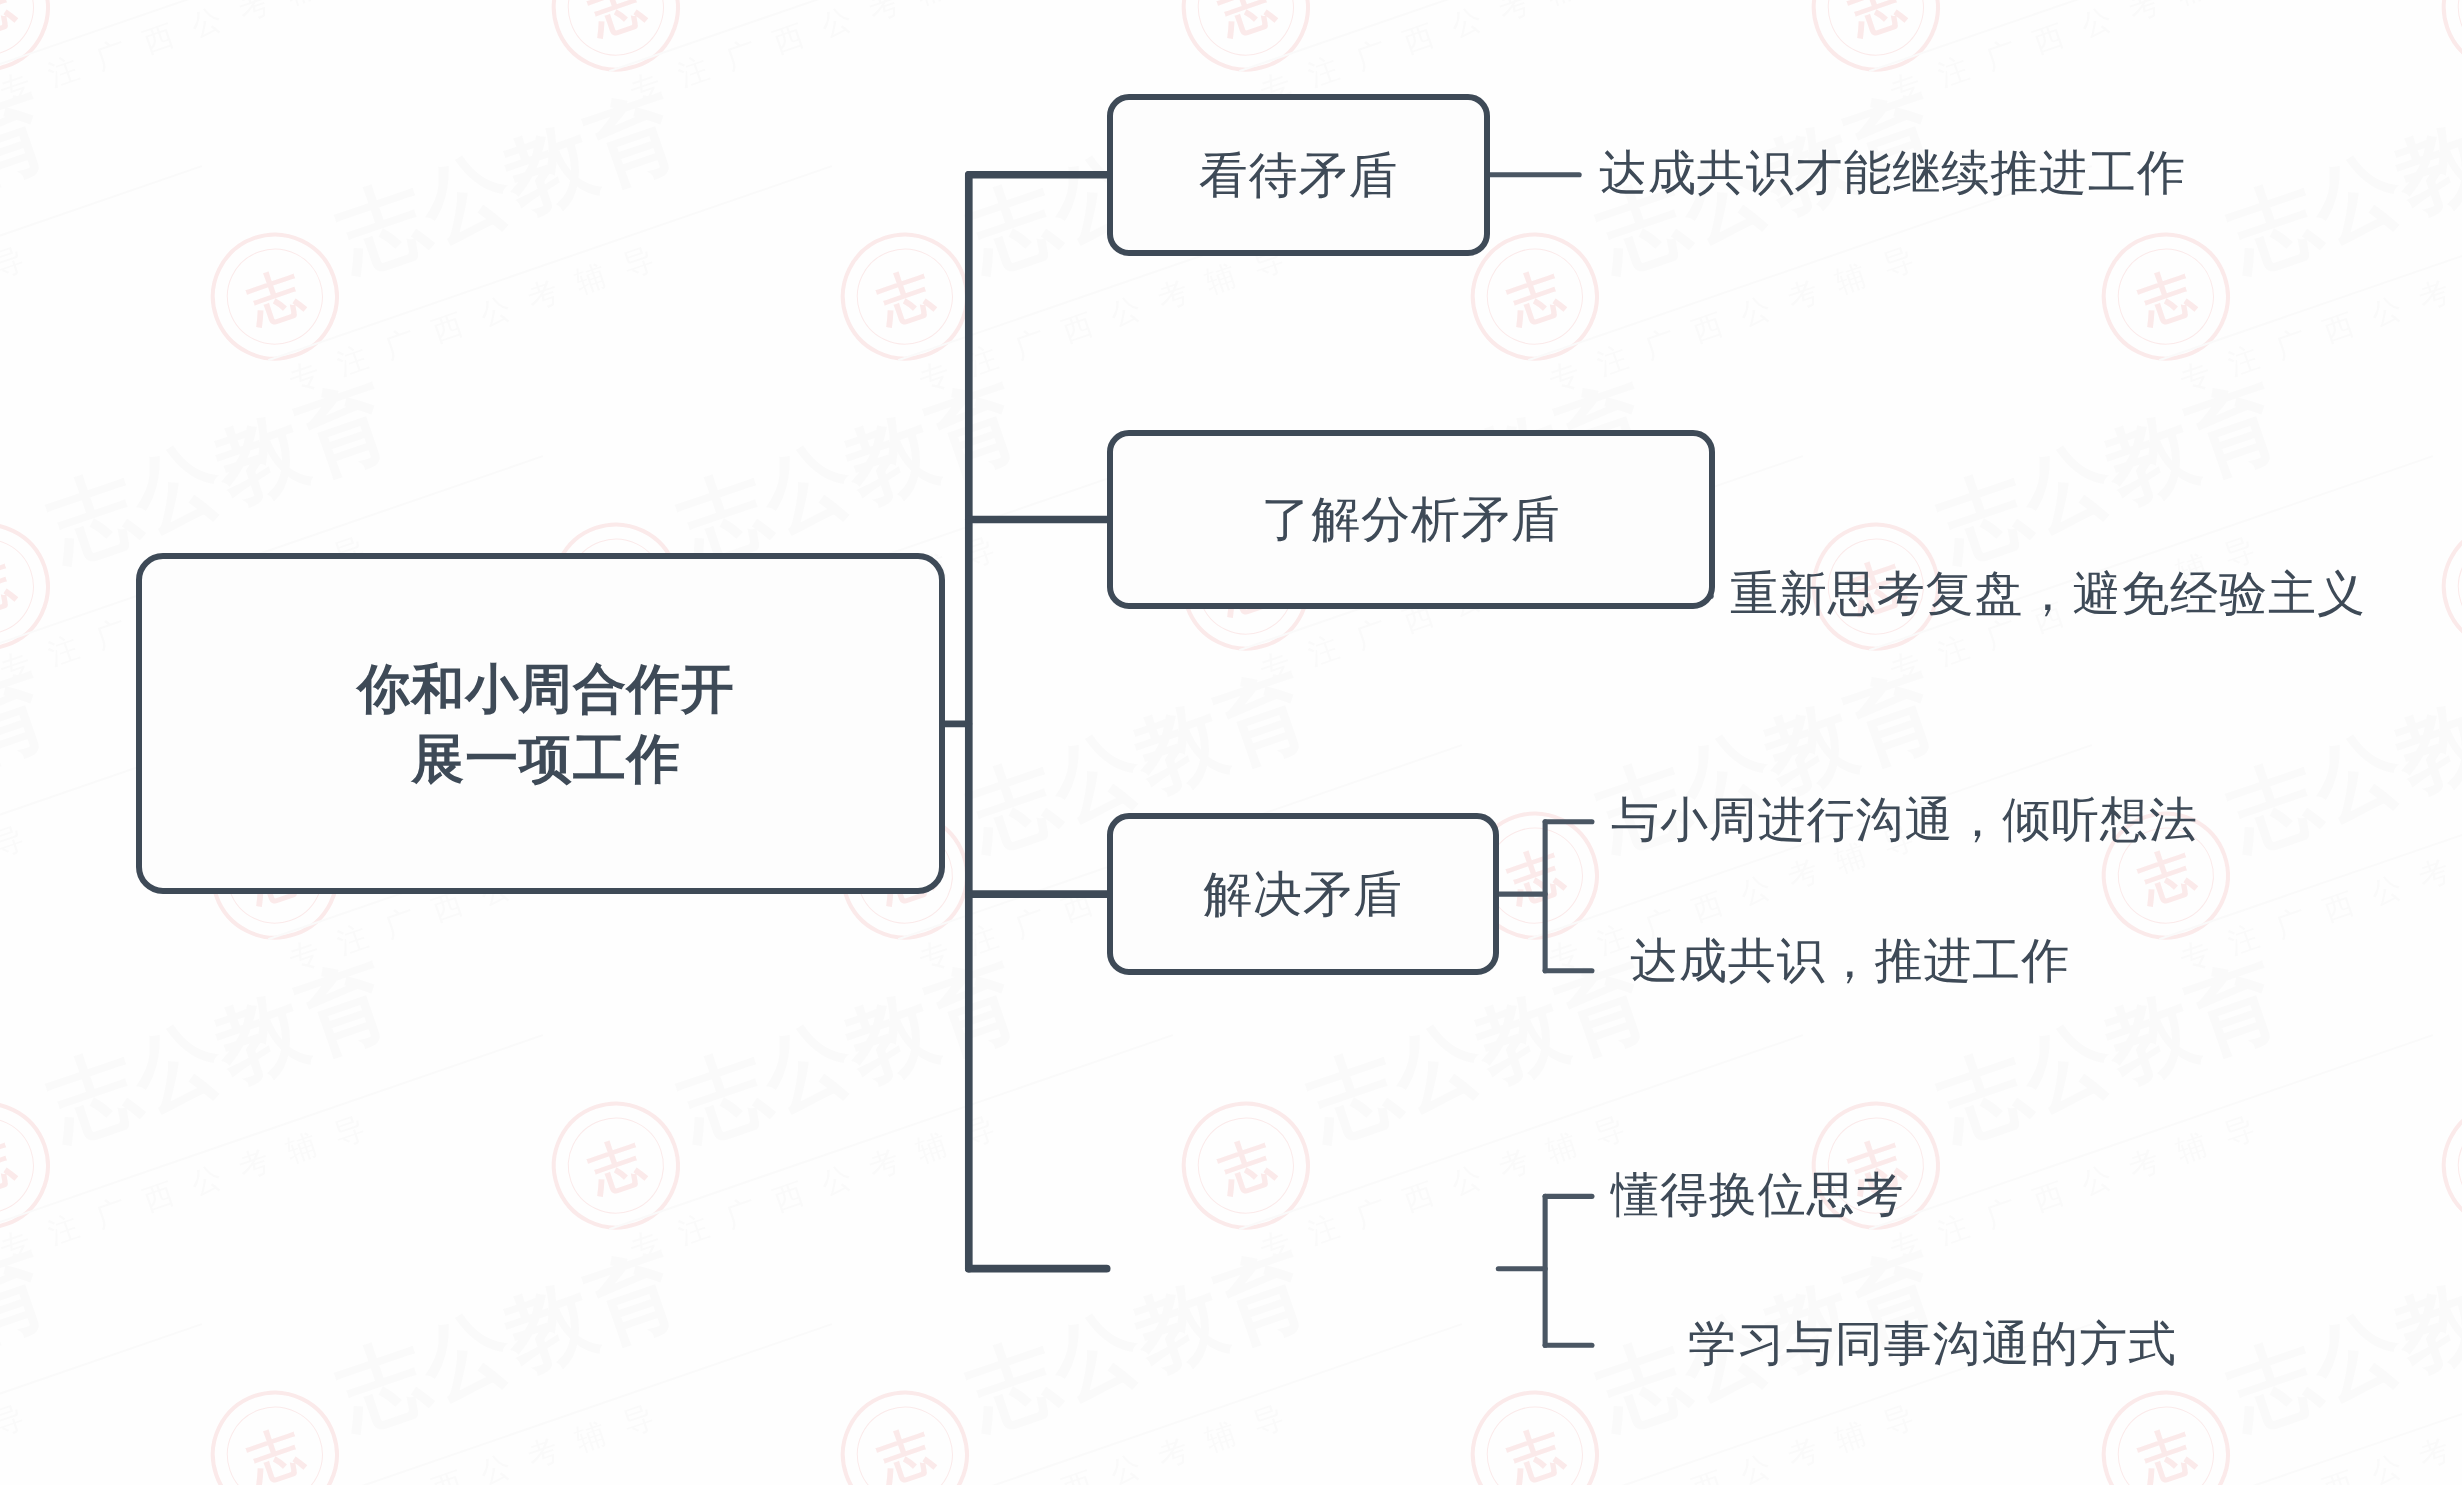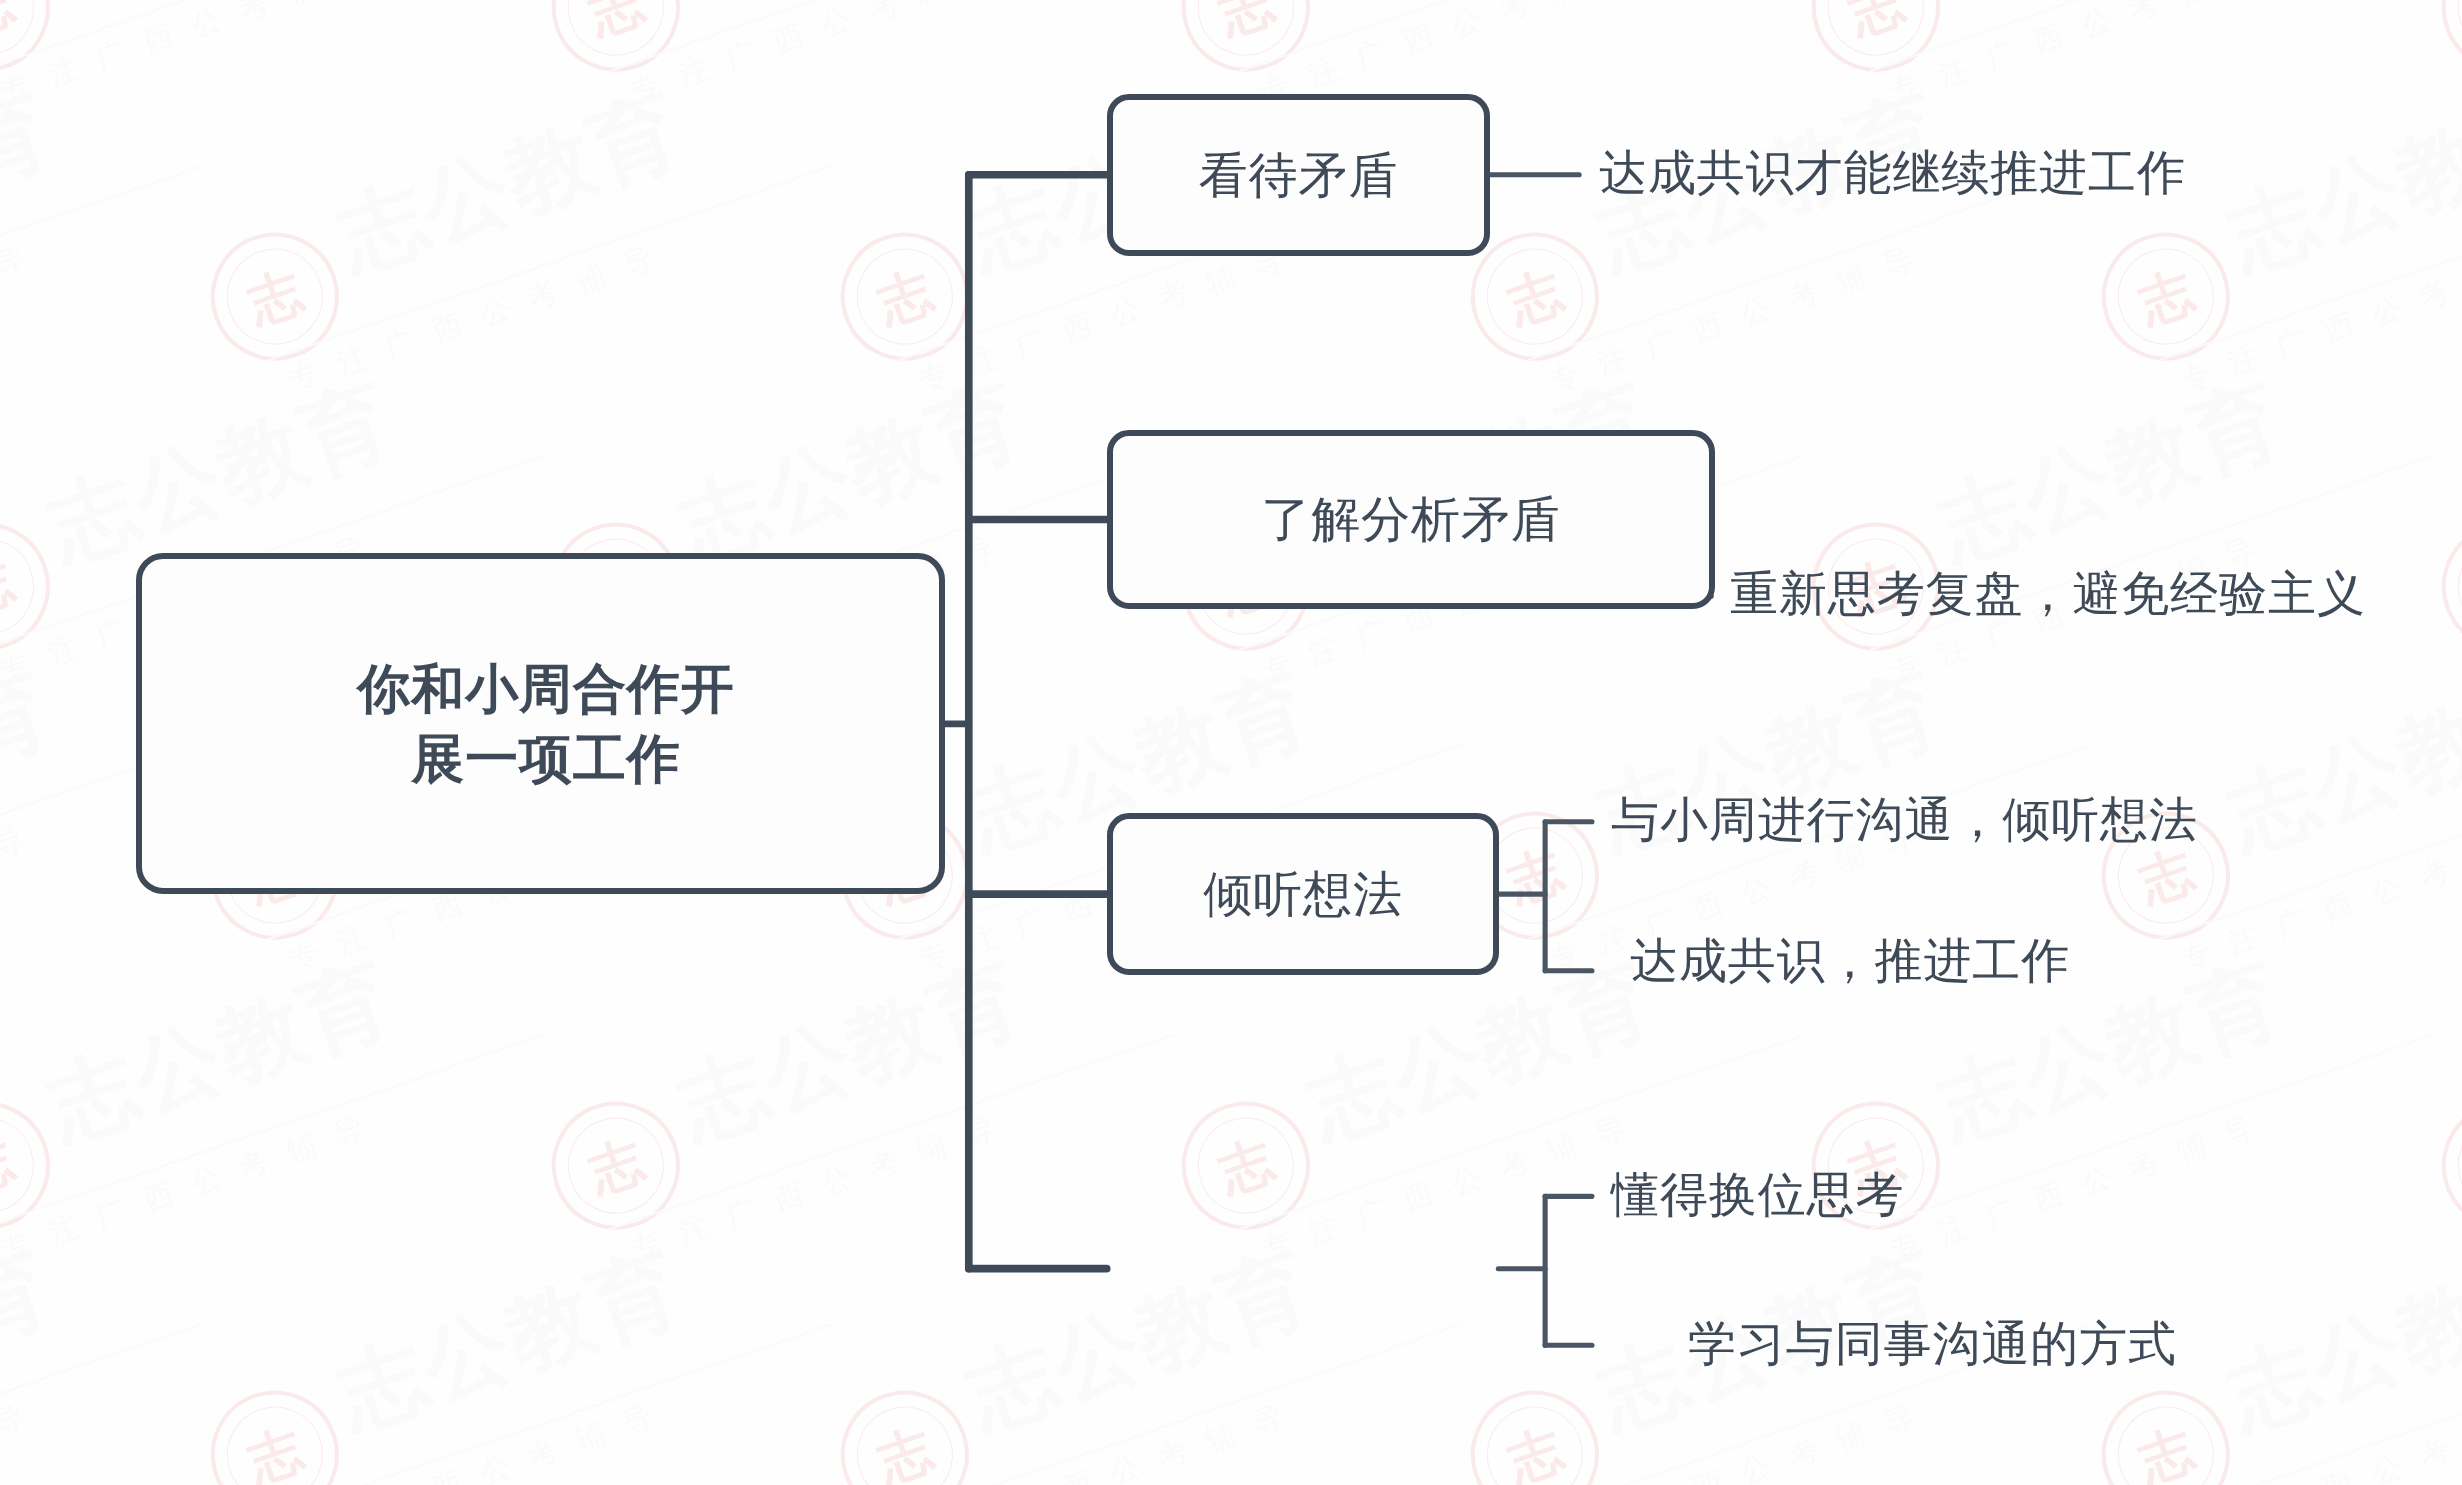--- a/index.html
+++ b/index.html
@@ -427,21 +427,21 @@
 
     <div class="node node-branch" id="node-b0">
       <span class="node-label">看待矛盾</span>
     </div>
 
     <div class="node node-branch" id="node-b1">
       <span class="node-label">了解分析矛盾</span>
     </div>
 
     <div class="node node-branch" id="node-b2">
-      <span class="node-label">倾听想法</span>
+      <span class="node-label">解决矛盾</span>
     </div>
 
 
     <div class="leaf-text" style="left:1599px; top:149px;">达成共识才能继续推进工作</div>
 
     <div class="leaf-text" style="left:1730px; top:570px;">重新思考复盘，避免经验主义</div>
 
     <div class="leaf-text" style="left:1611px; top:796px;">与小周进行沟通，倾听想法</div>
     <div class="leaf-text" style="left:1611px; top:937px;margin-left:19px;">达成共识，推进工作</div>
 

